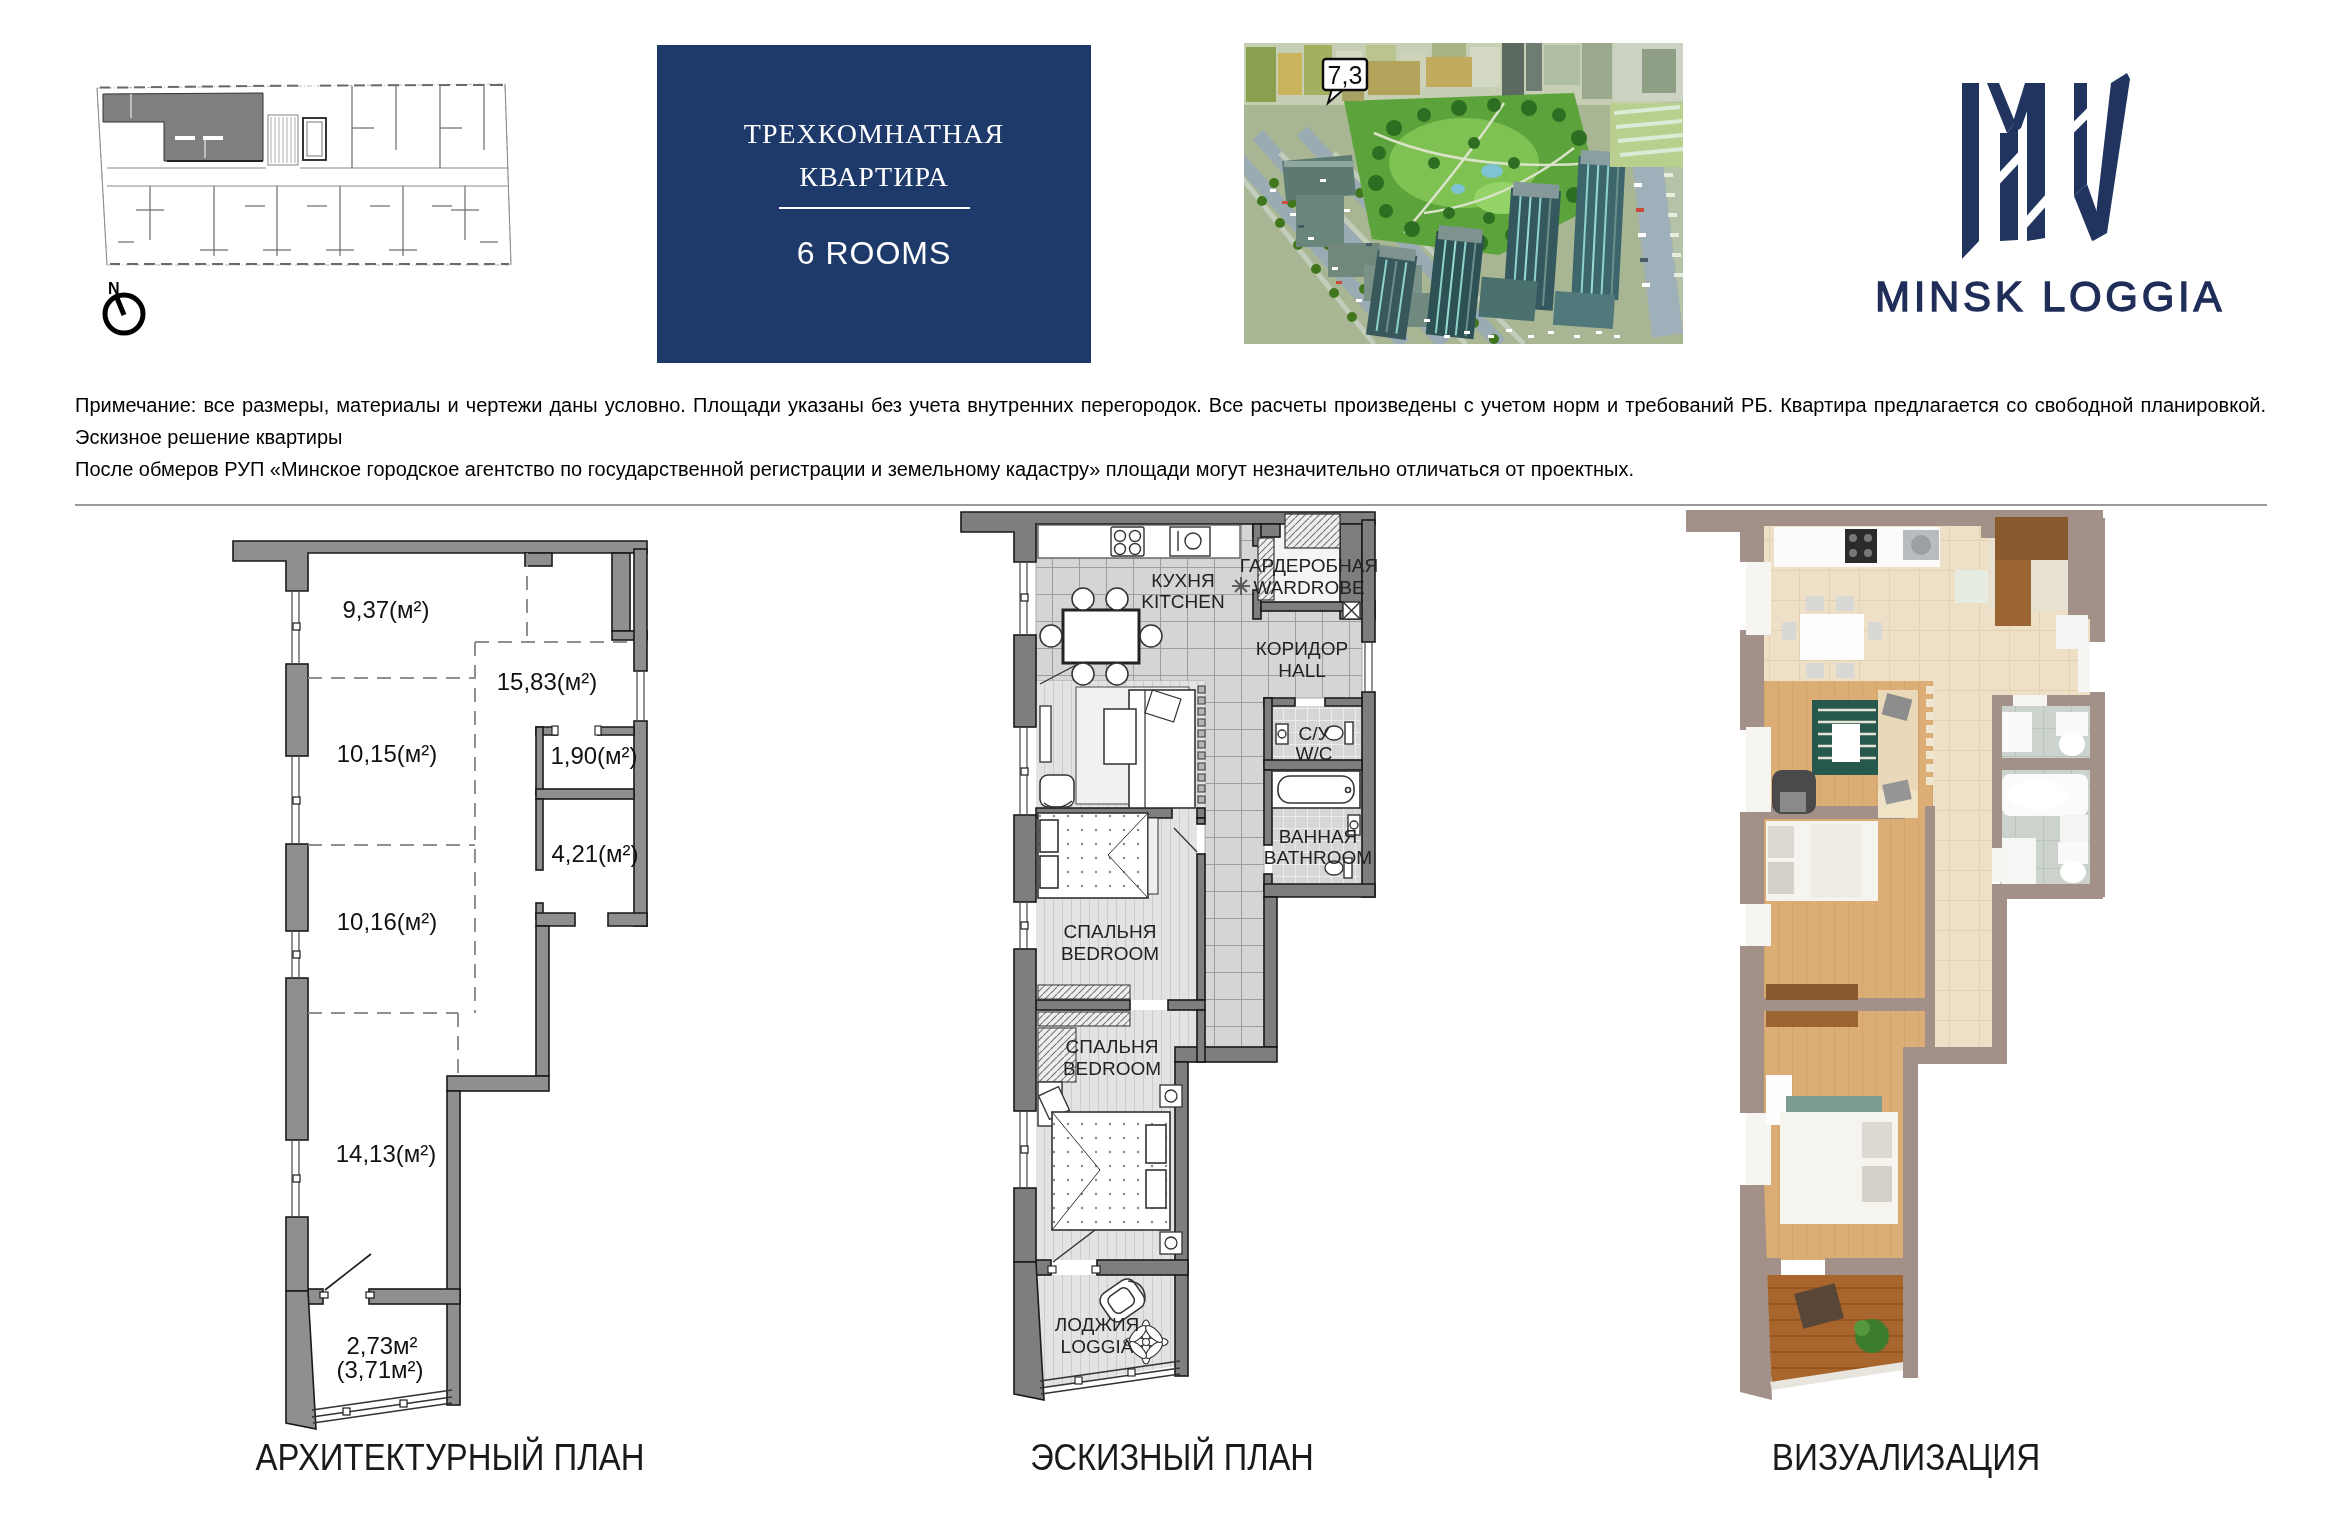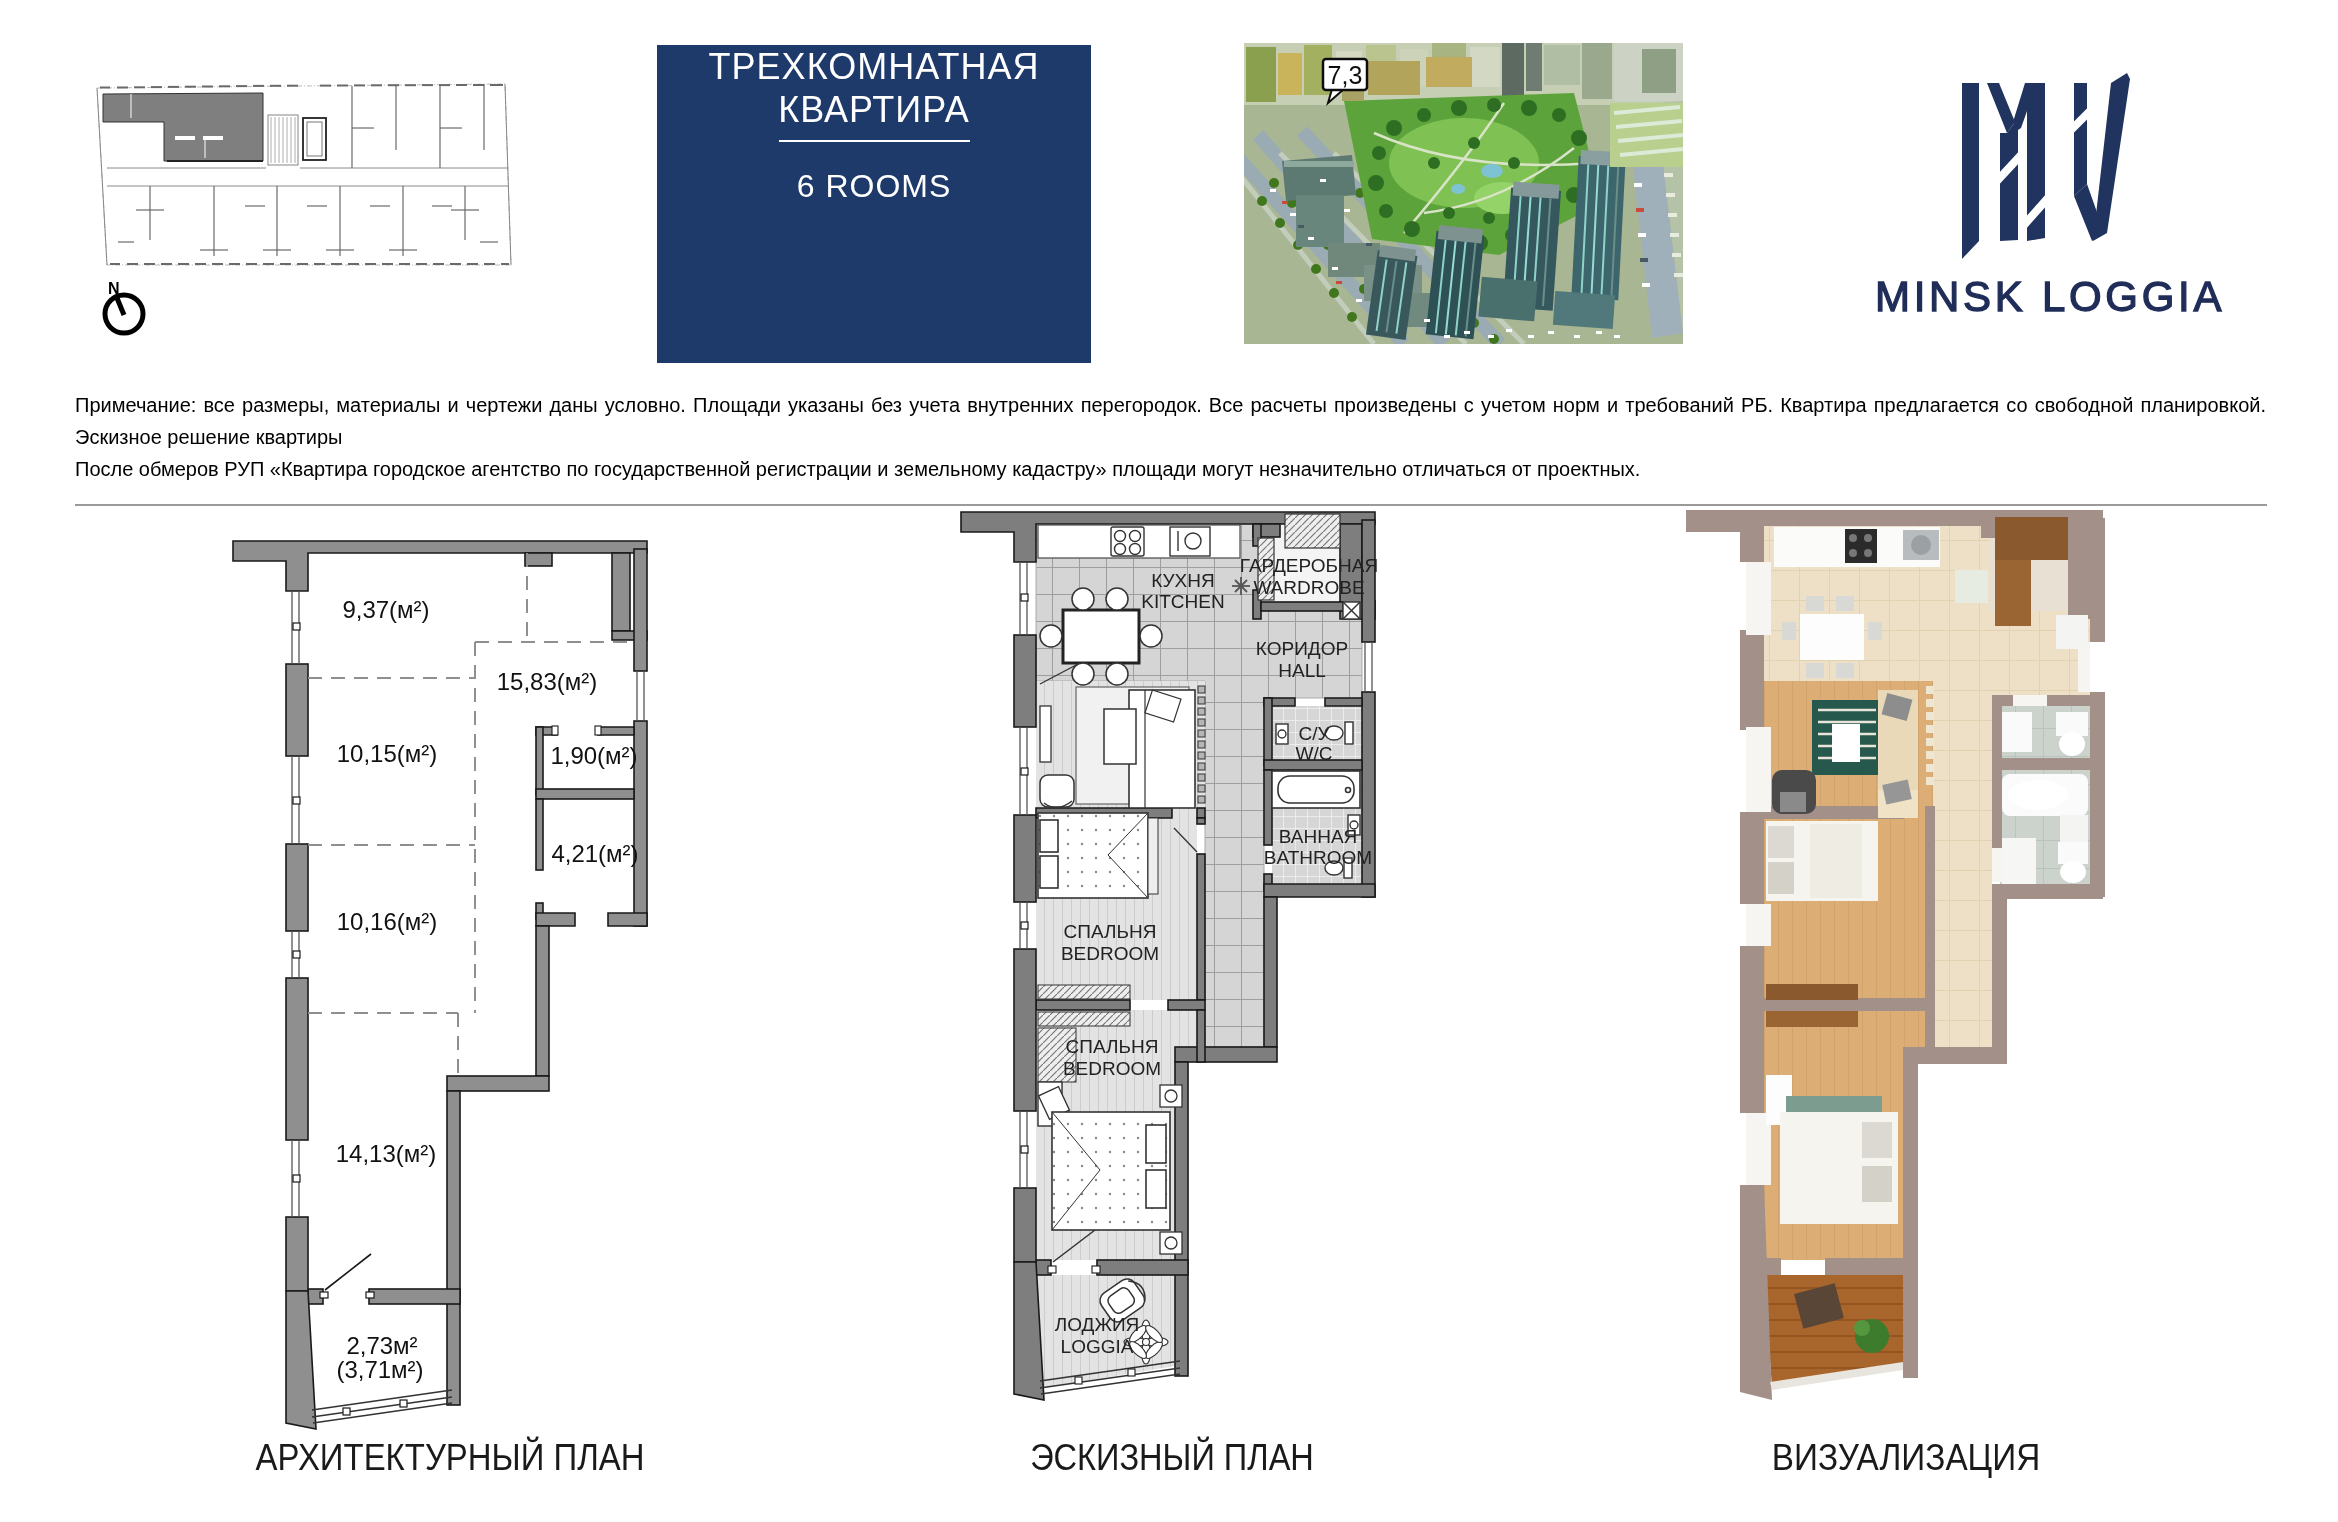--- a/index.html
+++ b/index.html
@@ -140,21 +140,21 @@
 <div class="abs" style="left:96px;top:280px;width:70px;height:70px;">
 <svg width="70" height="70" viewBox="96 280 70 70">
   <circle cx="124" cy="314" r="19" fill="none" stroke="#000" stroke-width="5"></circle>
   <line x1="117" y1="298" x2="124" y2="315" stroke="#000" stroke-width="5"></line>
   <text x="108" y="294" font-size="16" font-weight="bold" fill="#000">N</text>
 </svg>
 </div>
 
 <div class="abs" style="left:657px;top:45px;width:434px;height:318px;background:#1e3a6a;color:#fff;text-align:center;">
 
-  <div style="font-size:36px;letter-spacing:1px;line-height:43px;">ТРЕХКОМНАТНАЯ<br>КВАРТИРА</div>
+  <div style="margin-top:67px;font-size:28px;letter-spacing:1px;line-height:43px;font-family:Liberation Serif, serif;">ТРЕХКОМНАТНАЯ<br>КВАРТИРА</div>
 
   <div style="width:191px;height:2px;background:#fff;margin:9px auto 0;"></div>
 
   <div style="margin-top:26px;font-size:32px;letter-spacing:1px;">6 ROOMS</div>
 </div>
 
 <div class="abs" style="left:1244px;top:43px;width:439px;height:301px;overflow:hidden;">
 <svg width="439" height="301" viewBox="0 0 439 301">
 <defs>
           <filter id="soft" x="-2%" y="-2%" width="104%" height="104%">
@@ -400,21 +400,21 @@
   <line x1="116" y1="60" x2="135" y2="41"></line>
 </g>
 </svg>
 </div>
 
 <div class="abs" style="left:1875px;top:273px;width:336px;height:40px;font-size:42px;color:#1f2d58;letter-spacing:3.7px;-webkit-text-stroke:1.3px #1f2d58;white-space:nowrap;">MINSK LOGGIA</div>
 
 <div class="abs ptxt" style="left:75px;top:389px;width:2191px;font-size:20px;line-height:32px;color:#000;">
   <div style="text-align:justify;text-align-last:justify;">Примечание: все размеры, материалы и чертежи даны условно. Площади указаны без учета внутренних перегородок. Все расчеты произведены с учетом норм и требований РБ. Квартира предлагается со свободной планировкой.</div>
   <div style="white-space:nowrap;">Эскизное решение квартиры</div>
-  <div style="white-space:nowrap;">После обмеров РУП «Квартира городское агентство по государственной регистрации и земельному кадастру» площади могут незначительно отличаться от проектных.</div>
+  <div style="white-space:nowrap;">После обмеров РУП «Минское городское агентство по государственной регистрации и земельному кадастру» площади могут незначительно отличаться от проектных.</div>
 </div>
 
 <div class="abs" style="left:75px;top:504px;width:2192px;height:2px;background:#9a9a9a;"></div>
 
 <div class="abs" style="left:228px;top:505px;width:435px;height:905px;margin-top:29px;">
 <svg width="435" height="905" viewBox="228 505 435 905" id="archplan">
 <g fill="#8f8f8f" stroke="#1a1a1a" stroke-width="1.6">
 
   <polygon points="233,512 647,512 647,524 308,524 308,562 286,562 286,532 233,532"></polygon>
 

